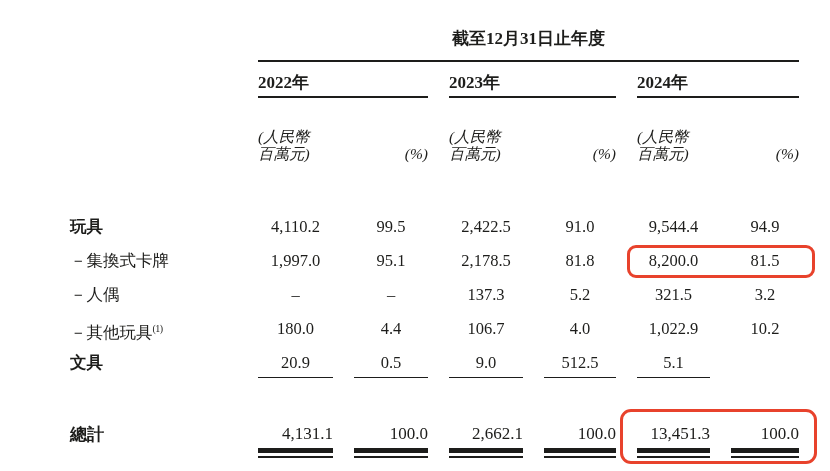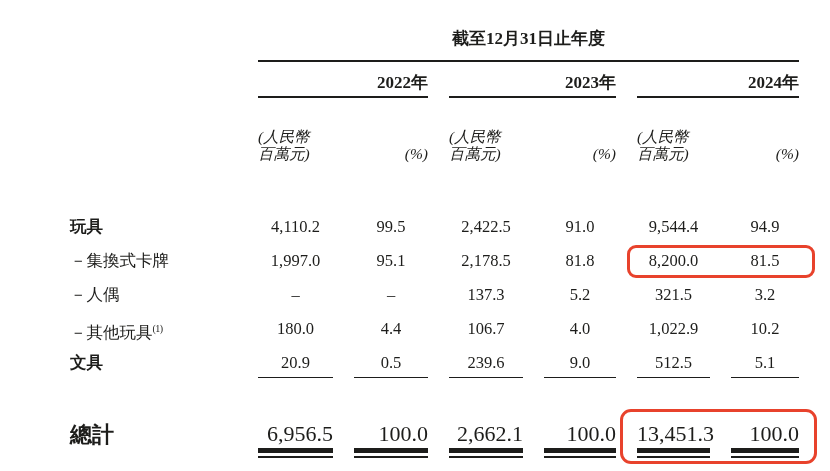--- a/index.html
+++ b/index.html
@@ -19,40 +19,40 @@
   
   .title-row  { height:62px; }
   .title-cell {
     grid-column:2/8; height:62px; box-sizing:border-box;
     border-bottom:2px solid #1d1d1b; text-align:center;
     font-weight:700; font-size:17px; line-height:20px; padding-top:29px;
   }
   .year-row { height:36px; }
   .year-cell {
     height:36px; box-sizing:border-box; border-bottom:2px solid #1d1d1b;
-    text-align:right; font-weight:700; font-size:17px; line-height:20px; padding-top:11px;
+    text-align:left; font-weight:700; font-size:17px; line-height:20px; padding-top:11px;
   }
   .yc1 { grid-column:2/4; } .yc2 { grid-column:4/6; } .yc3 { grid-column:6/8; }
   .units-row { height:33px; font-style:italic; font-size:15.5px; }
   .ucell  { line-height:18px; padding-top:15px; white-space:nowrap;margin-top:15px; }
   .ucell2 { line-height:18px; padding-top:14px; white-space:nowrap; }
   .pct-h  { text-align:right; }
   .spacer  { height:52px; }
   .spacer2 { height:38px; }
   
   .drow { height:34px; font-size:16.5px; }
   .lbl      { line-height:22px; white-space:nowrap;margin-left:20px; }
   .lbl.bold { font-weight:700; }
   .val { text-align:center; line-height:22px; white-space:nowrap; }
   .sup { font-size:10px; vertical-align:6px; letter-spacing:-0.5px; }
   .uline {
     height:26px; box-sizing:border-box; border-bottom:1.5px solid #1d1d1b;
   }
   
-  .trow { height:47px; font-size:22px; }
+  .trow { height:47px; font-size:17px; }
   .tval { border-bottom:2px solid #1d1d1b; padding-bottom:3px; }
   .tval > span {
     display:block; text-align:right; line-height:20px;
     border-bottom:5px solid #1d1d1b; padding-bottom:4px; white-space:nowrap;
   }
   
   .hl-box {
     position:absolute; border:3.5px solid #e8422c; background:transparent;
     box-sizing:border-box;
   }
@@ -136,32 +136,31 @@
       <div class="val">106.7</div>
       <div class="val">4.0</div>
       <div class="val">1,022.9</div>
       <div class="val">10.2</div>
     </div>
 
     <div class="row drow">
       <div class="lbl bold">文具</div>
       <div class="val uline">20.9</div>
       <div class="val uline">0.5</div>
-      <div class="val uline">239.6</div>
       <div class="val uline">9.0</div>
       <div class="val uline">512.5</div>
       <div class="val uline">5.1</div>
     </div>
 
     <div class="spacer2"></div>
 
     <div class="row trow">
       <div class="lbl bold">總計</div>
       <div class="tval">
-          <span>6,956.5</span>
+          <span>4,131.1</span>
         </div>
       <div class="tval">
           <span>100.0</span>
         </div>
       <div class="tval">
           <span>2,662.1</span>
         </div>
       <div class="tval">
           <span>100.0</span>
         </div>

